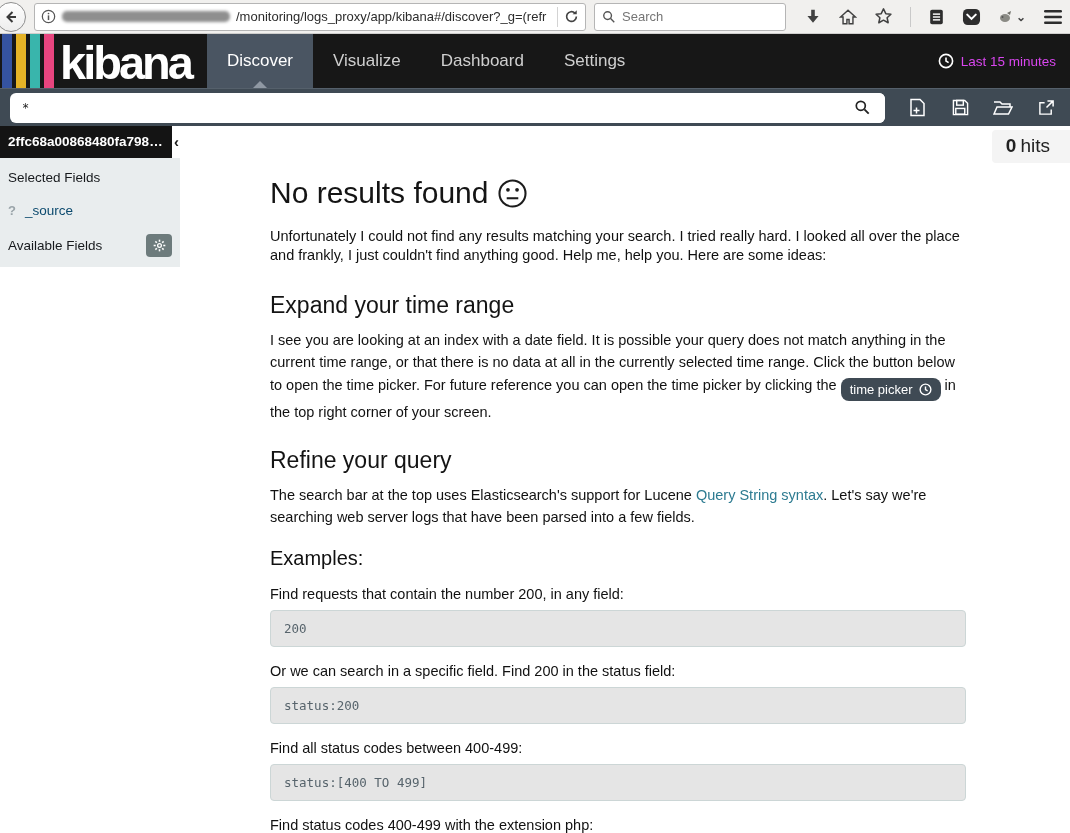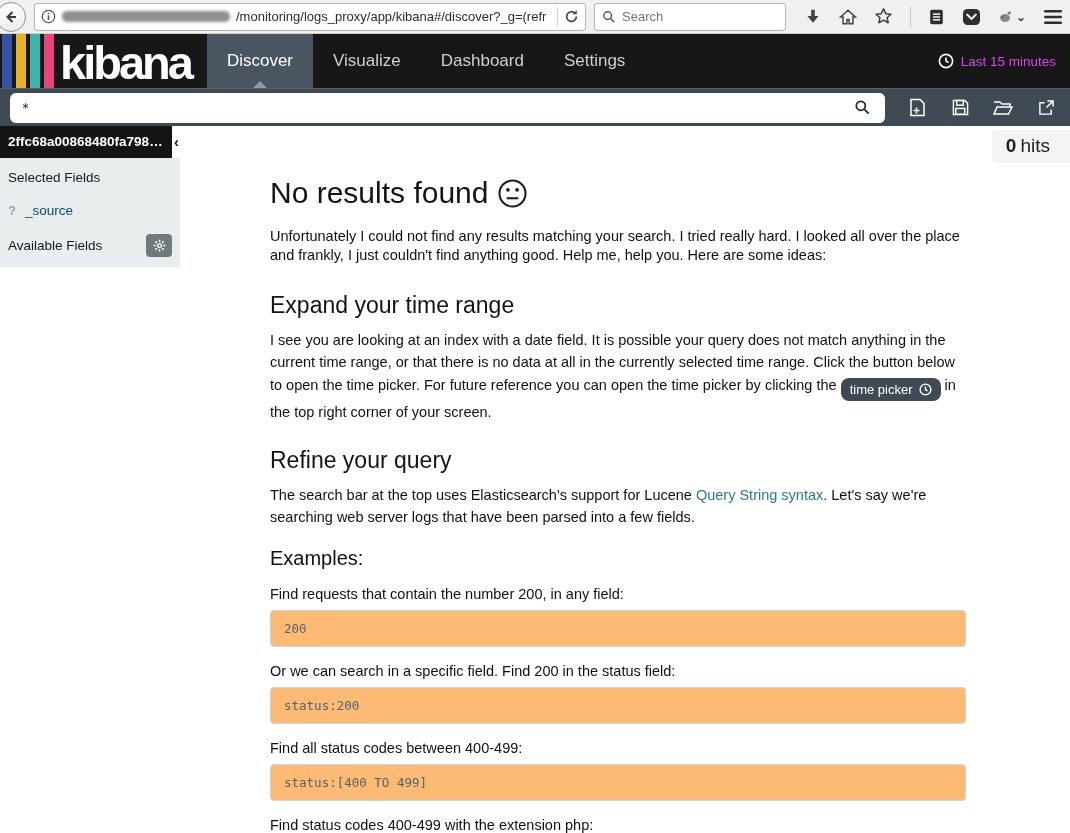--- a/index.html
+++ b/index.html
@@ -64,21 +64,21 @@
   
   .main { margin-left:270px; width:696px; padding-top:50px; color:#111; }
   h1.title { font-size:30px; font-weight:400; color:#141414; display:flex; align-items:center; gap:9px; margin-bottom:17px; }
   .intro { font-size:14.5px; line-height:1.33; margin-bottom:26px; }
   h2.sec { font-size:23px; font-weight:400; color:#141414; margin-bottom:10px; }
   .sec-body { font-size:14.5px; line-height:1.55; margin-bottom:24px; }
   .inline-btn { display:inline-flex; align-items:center; gap:6px; background:#3f4a54; color:#fff; border:none; border-radius:8px; padding:4px 9px; font-size:13px; vertical-align:-4px; cursor:pointer; font-family:"Liberation Sans",sans-serif; }
   a.link { color:#2d7b91; text-decoration:none; cursor:pointer; }
   h3.examples { font-size:20px; font-weight:400; margin:0 0 6px; }
   .example-label { font-size:14.5px; margin:16px 0 8px; }
-  .example-code { background:#fdba74; border:1px solid #ccd6d6; border-radius:4px; padding:10px 13px; font-family:"DejaVu Sans Mono",monospace; font-size:12.5px; color:#57646c; }
+  .example-code { background:#e5e5e5; border:1px solid #ccd6d6; border-radius:4px; padding:10px 13px; font-family:"DejaVu Sans Mono",monospace; font-size:12.5px; color:#57646c; }
 
   svg { display:block; }
 </style>
 </head>
 <body>
 
 <div class="browser-bar">
   <div class="back-btn">
     <svg width="16" height="16" viewBox="0 0 16 16">
         <path d="M9.5 3L4.5 8l5 5M4.5 8H13" fill="none" stroke="#3a3a3a" stroke-width="2"></path>

